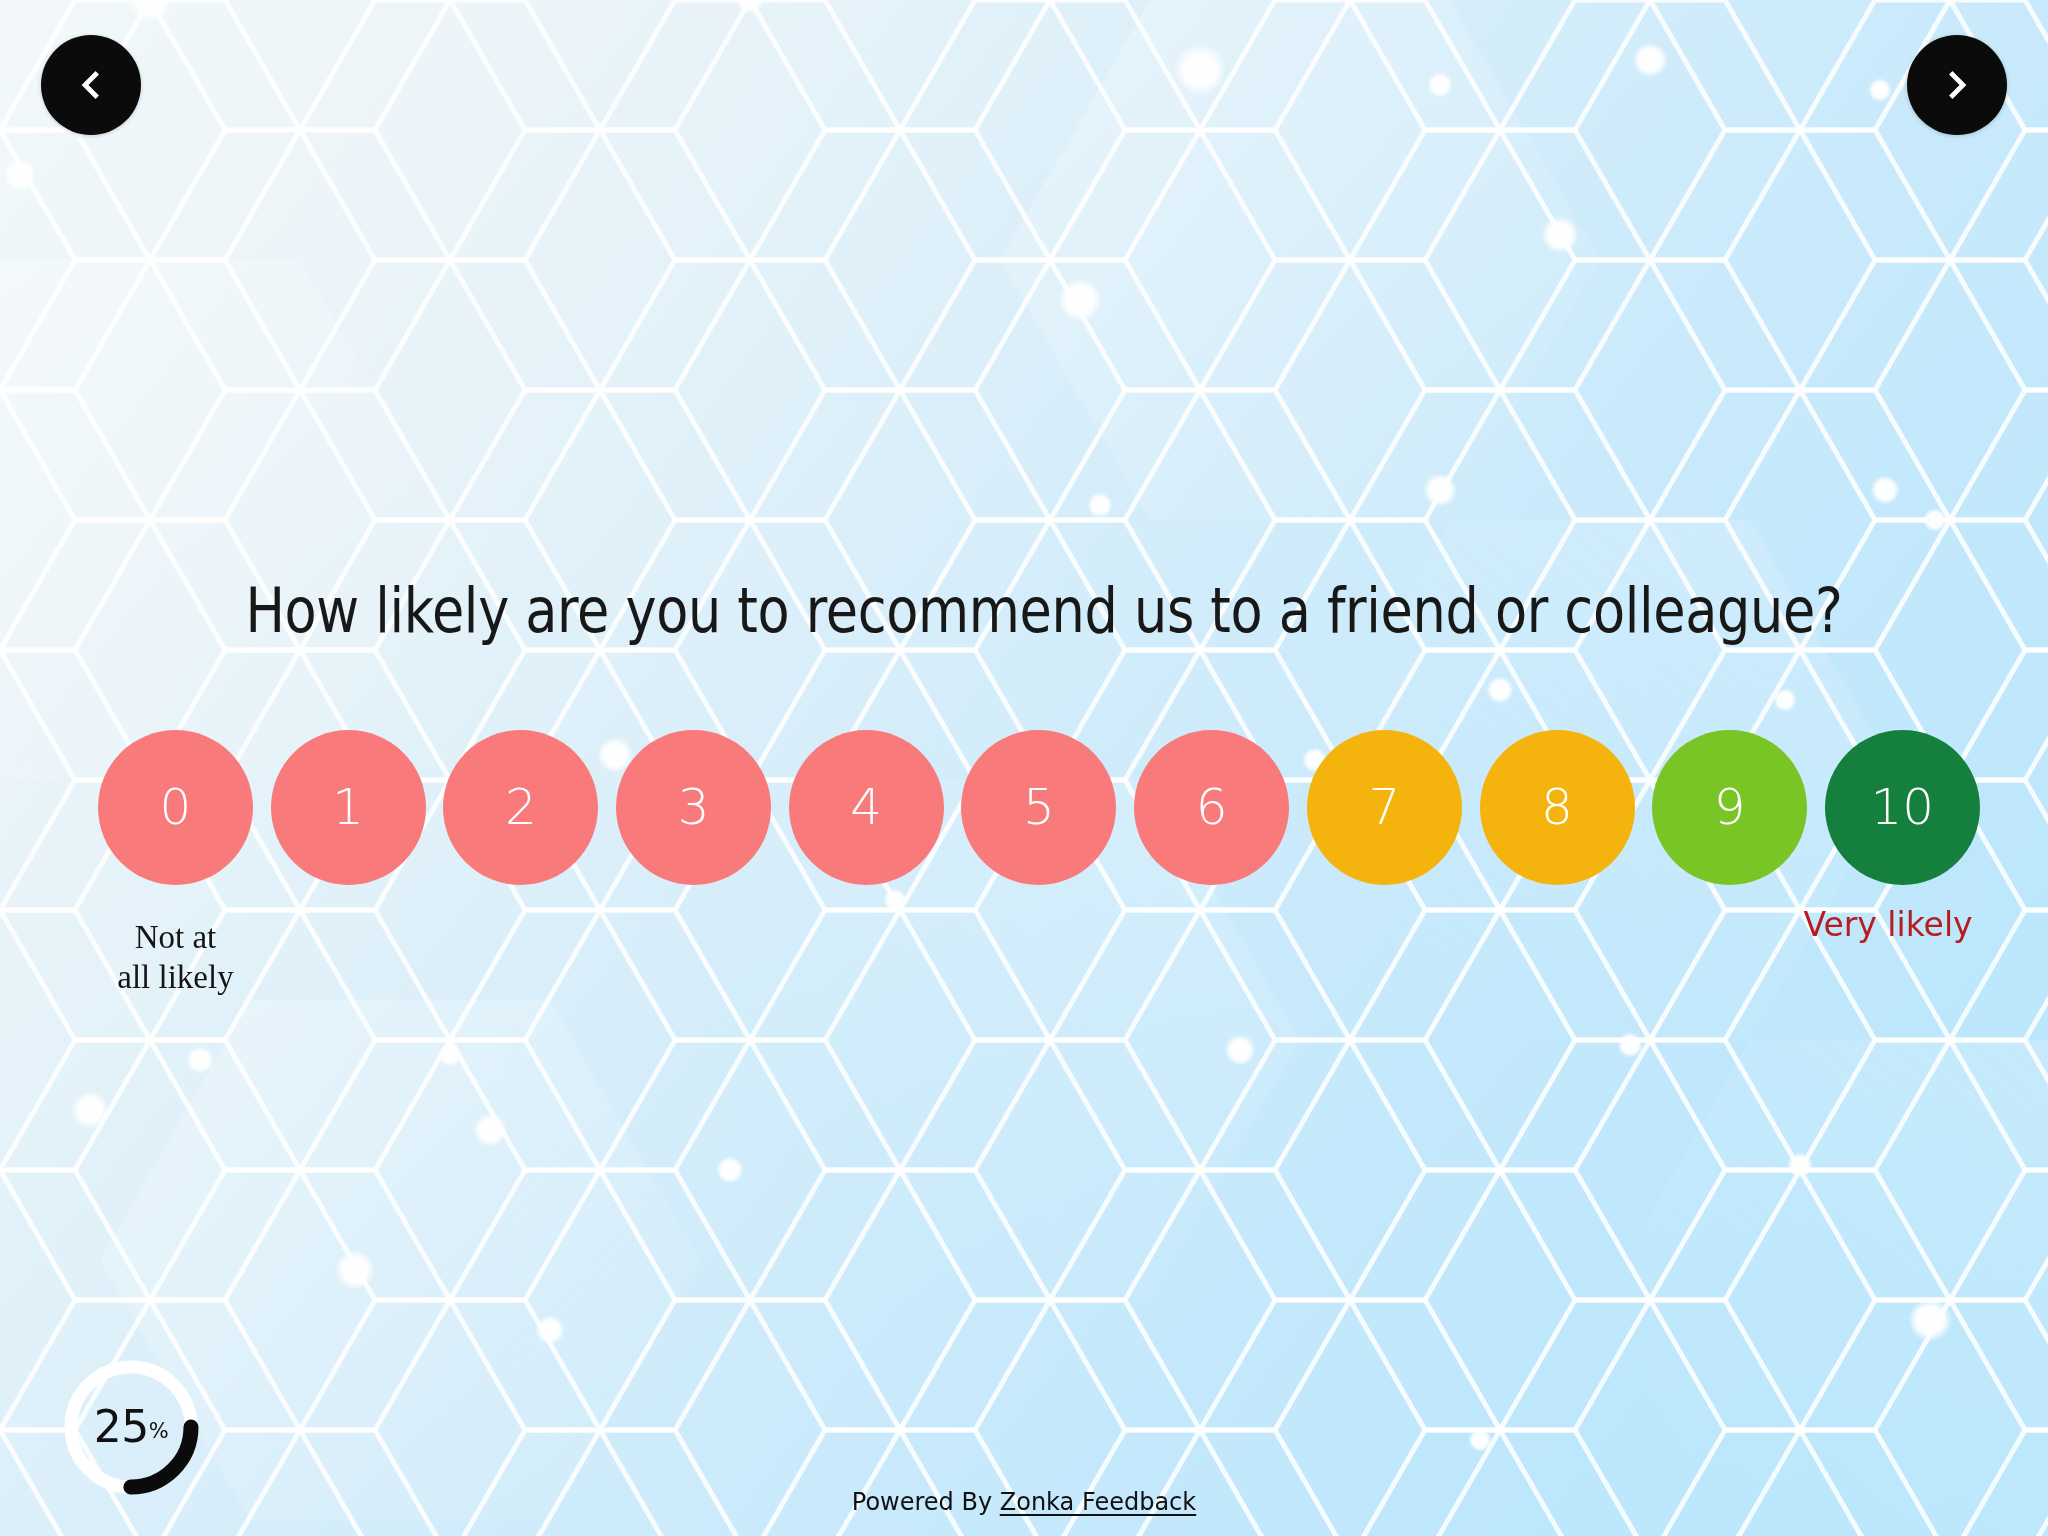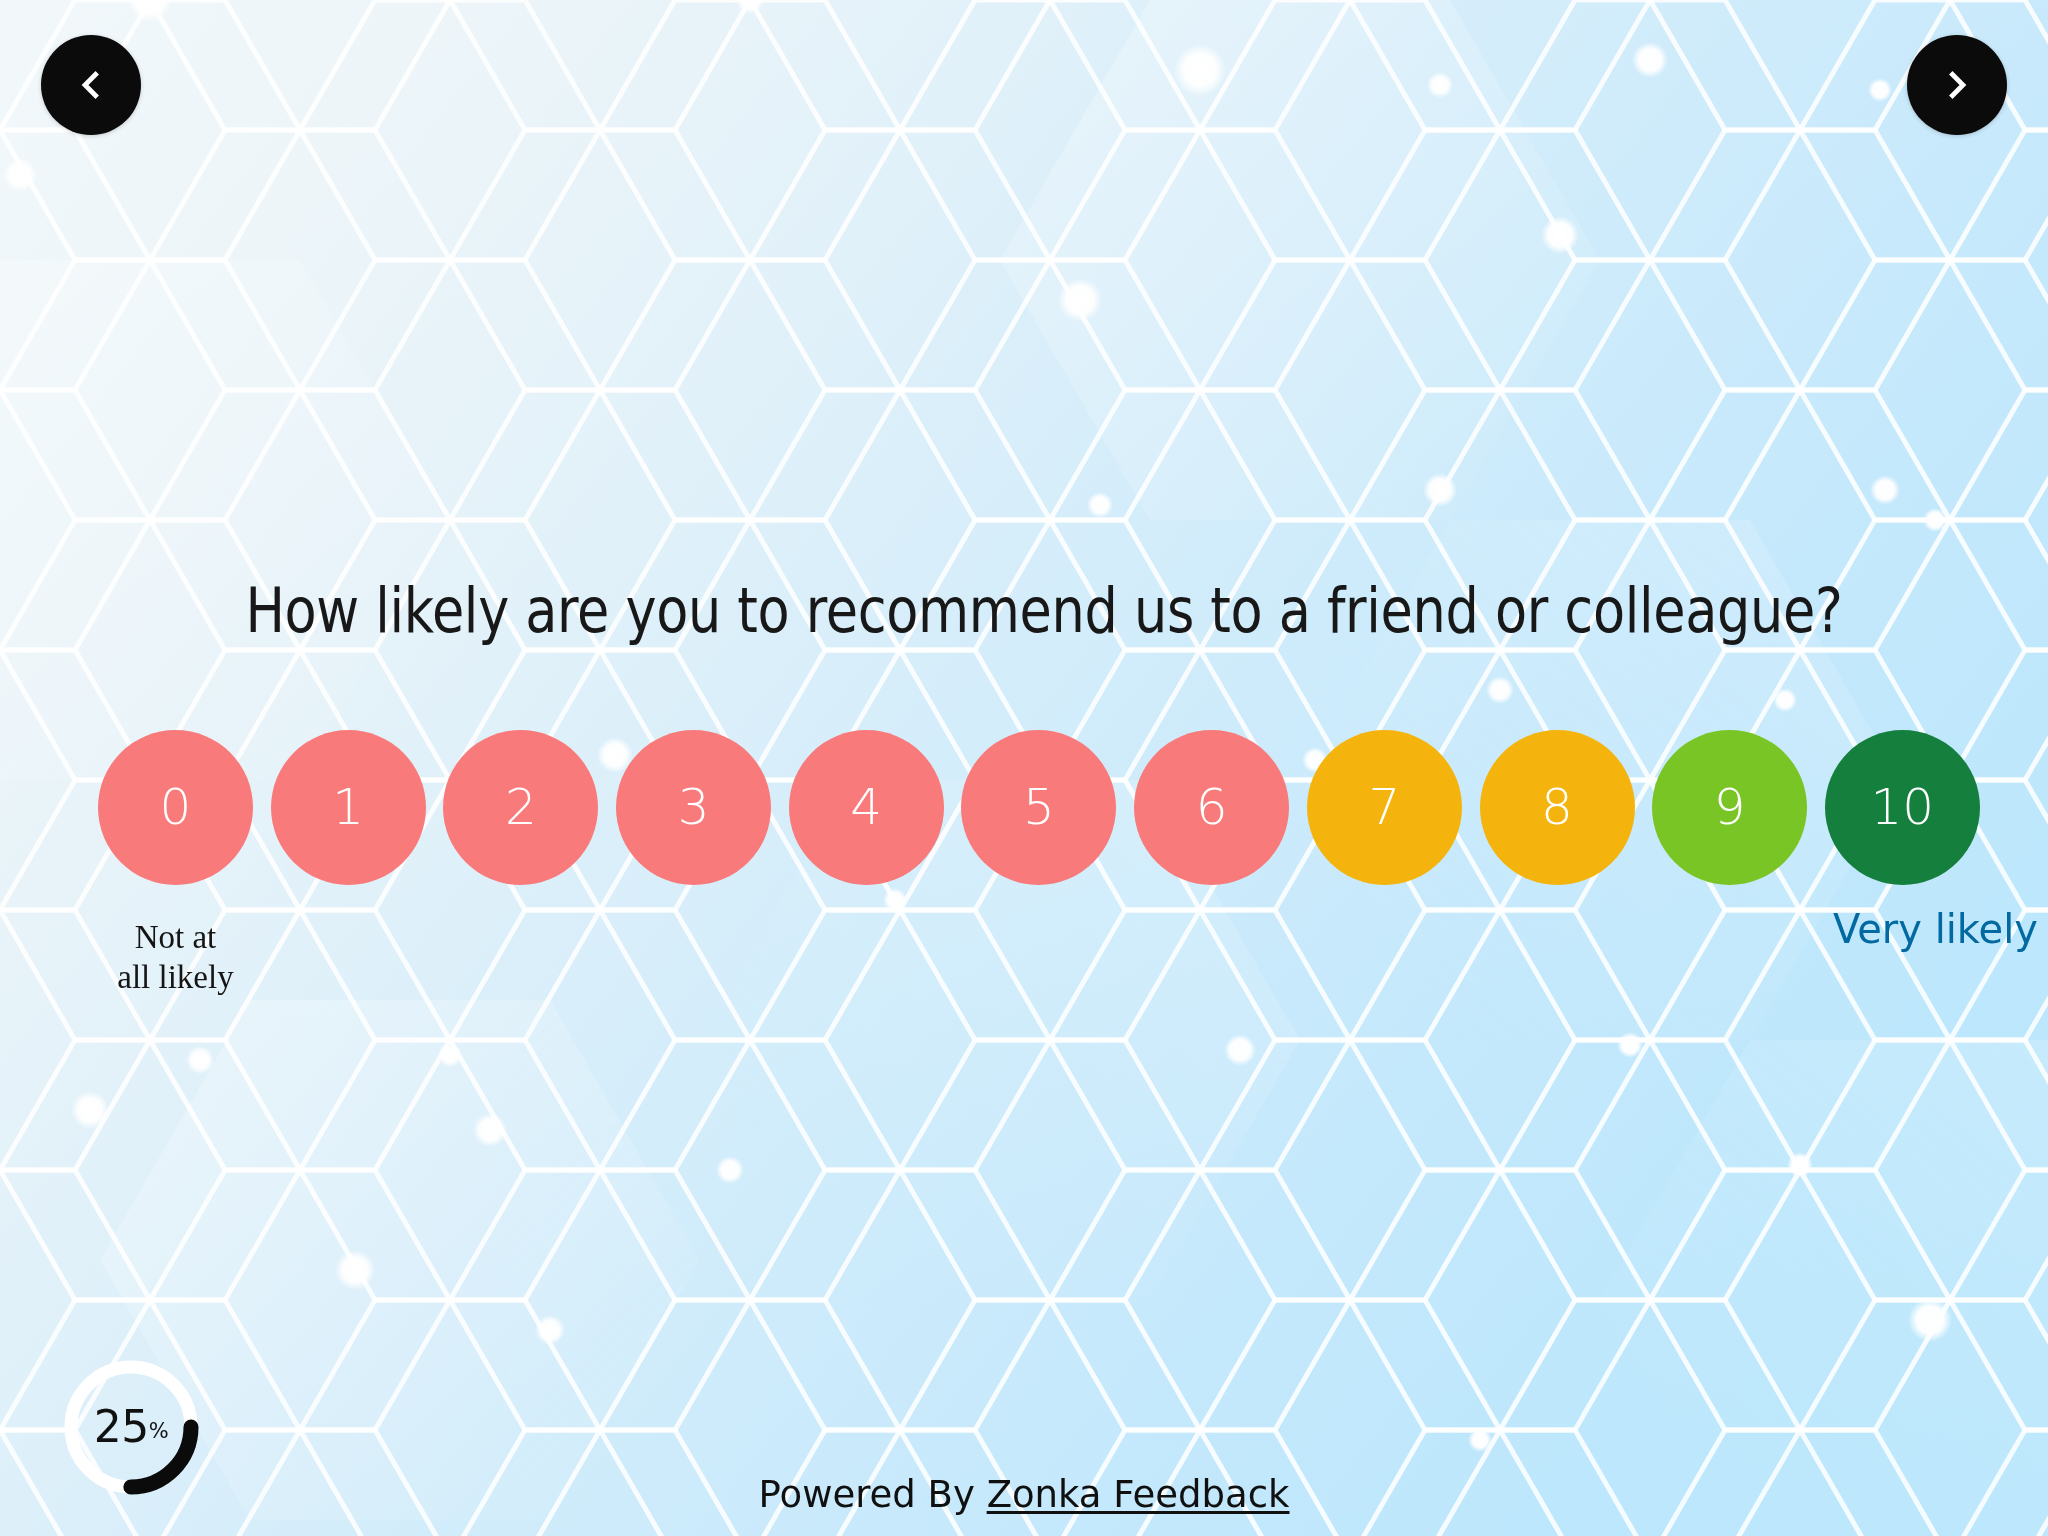--- a/index.html
+++ b/index.html
@@ -128,25 +128,25 @@
     font-family: Liberation Serif, serif;
     font-size: 33px;
     line-height: 1.22;
     color: #151515;
   }
   #label-high {
     position: absolute;
     right: 30px;
     top: 905px;
     width: 300px;
-    text-align: right;
+    text-align: center;
     font-family: "DejaVu Sans", sans-serif;
-    font-size: 40px;
+    font-size: 33px;
     line-height: 1.22;
-    color: #0369a1;
+    color: #b91c1c;
   }
 
   
   #progress-indicator {
     position: absolute;
     left: 57px;
     bottom: 35px;
     width: 148px;
     height: 148px;
     z-index: 30;
@@ -171,21 +171,21 @@
   #progress-unit  { font-size: 21px; line-height: 1; padding-top: 9px; }
 
   
   #survey-footer {
     position: absolute;
     left: 0;
     bottom: 20px;
     width: 2048px;
     text-align: center;
     font-family: "DejaVu Sans", sans-serif;
-    font-size: 37px;
+    font-size: 24px;
     color: #101010;
     z-index: 30;
   }
   #footer-brand-link {
     color: #101010;
     text-decoration: underline;
     text-underline-offset: 4px;
     cursor: pointer;
   }
 </style>

